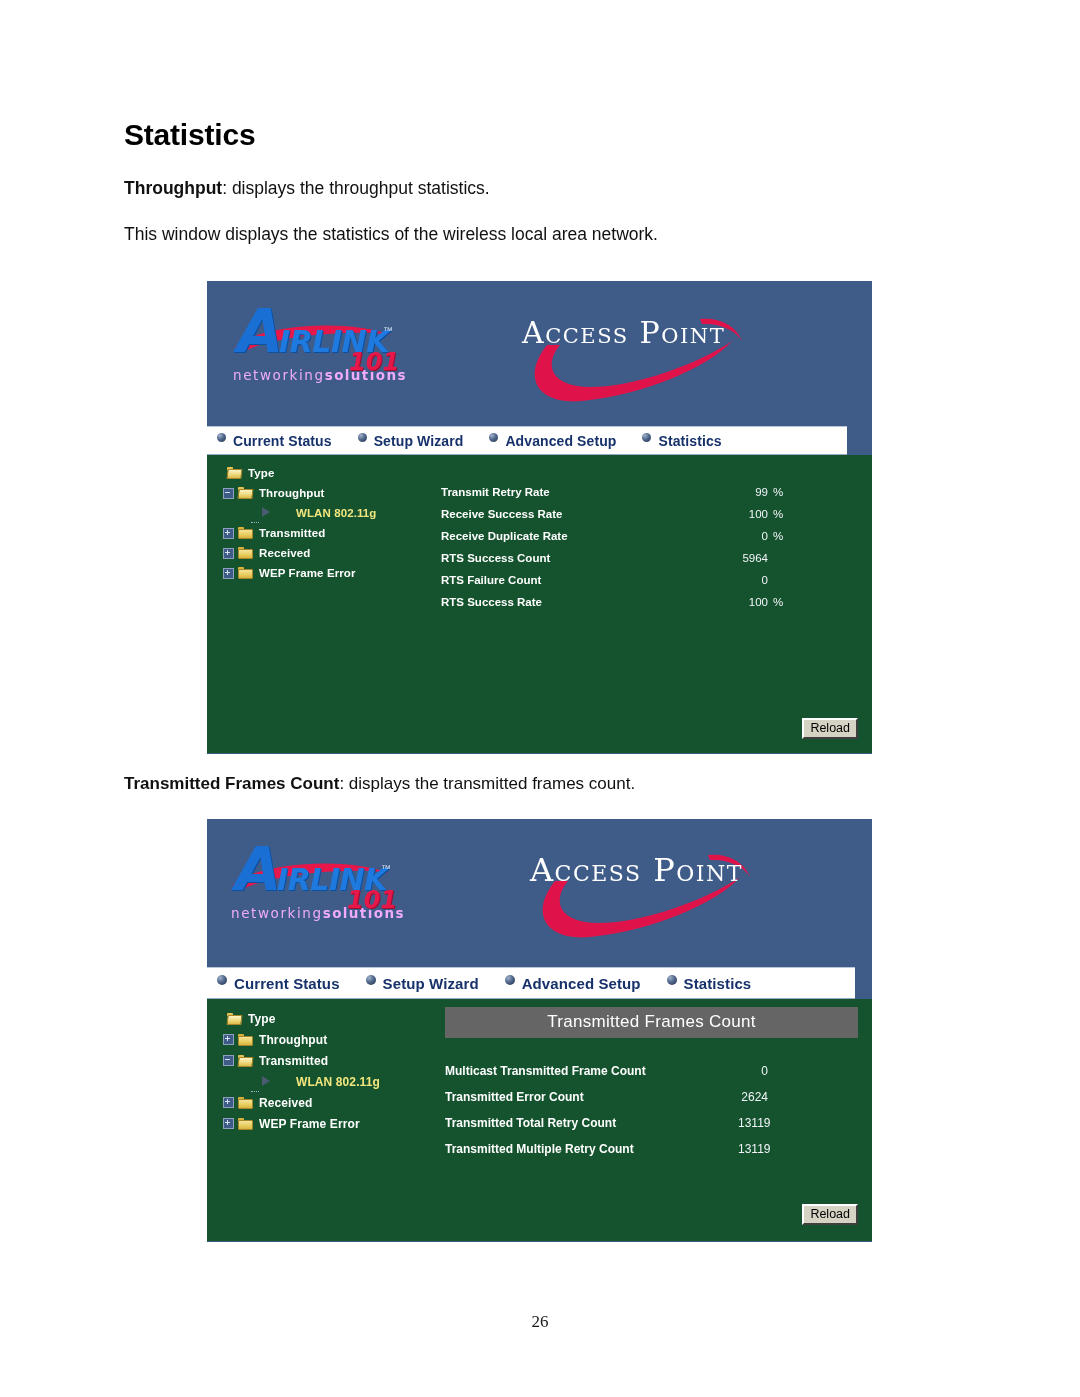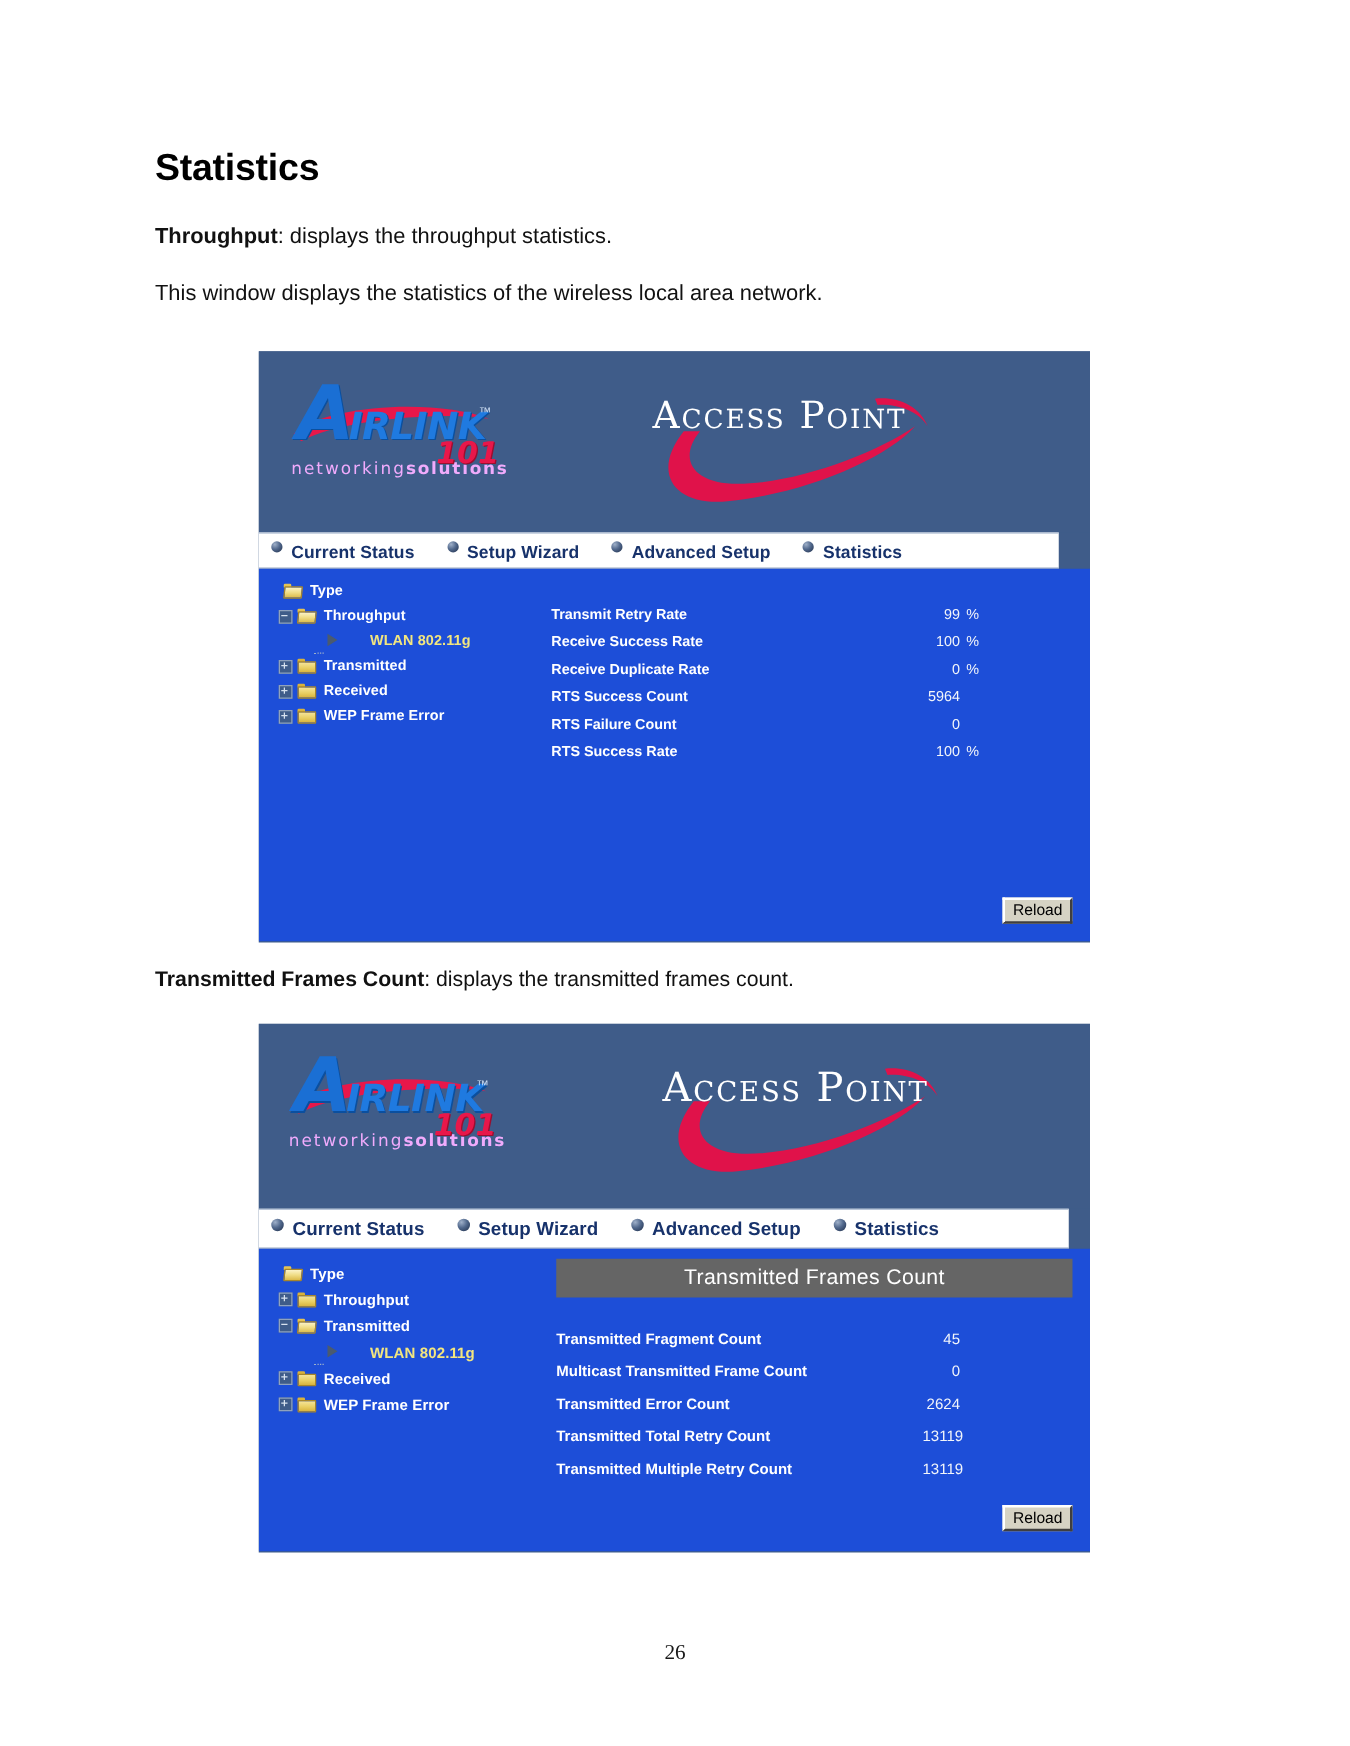--- a/index.html
+++ b/index.html
@@ -238,21 +238,21 @@
     font-weight: bold;
     color: #17326b;
     letter-spacing: 0.1px;
   }
   #shot-frames .nav-label { font-size: 15px; }
 
   
   .ap-body {
     position: relative;
     display: flex;
-    background: #1d4ed8;
+    background: #14532d;
   }
   #shot-throughput .ap-body { height: 298px; }
   #shot-frames .ap-body { height: 242px; }
 
   
   .tree {
     width: 228px;
     flex: none;
     padding: 8px 0 0 6px;
     box-sizing: border-box;
@@ -680,24 +680,20 @@
         <span class="tree-label">WEP Frame Error</span>
       </div>
     </div>
 
     <div class="pane">
       <div class="pane-title">Transmitted Frames Count</div>
 
       <table class="stat-table">
         <tbody>
           <tr>
-            <td>Transmitted Fragment Count</td>
-            <td class="val"><span class="val-num">45</span><span class="val-unit"></span></td>
-          </tr>
-          <tr>
             <td>Multicast Transmitted Frame Count</td>
             <td class="val"><span class="val-num">0</span><span class="val-unit"></span></td>
           </tr>
           <tr>
             <td>Transmitted Error Count</td>
             <td class="val"><span class="val-num">2624</span><span class="val-unit"></span></td>
           </tr>
           <tr>
             <td>Transmitted Total Retry Count</td>
             <td class="val"><span class="val-num">13119</span><span class="val-unit"></span></td>

